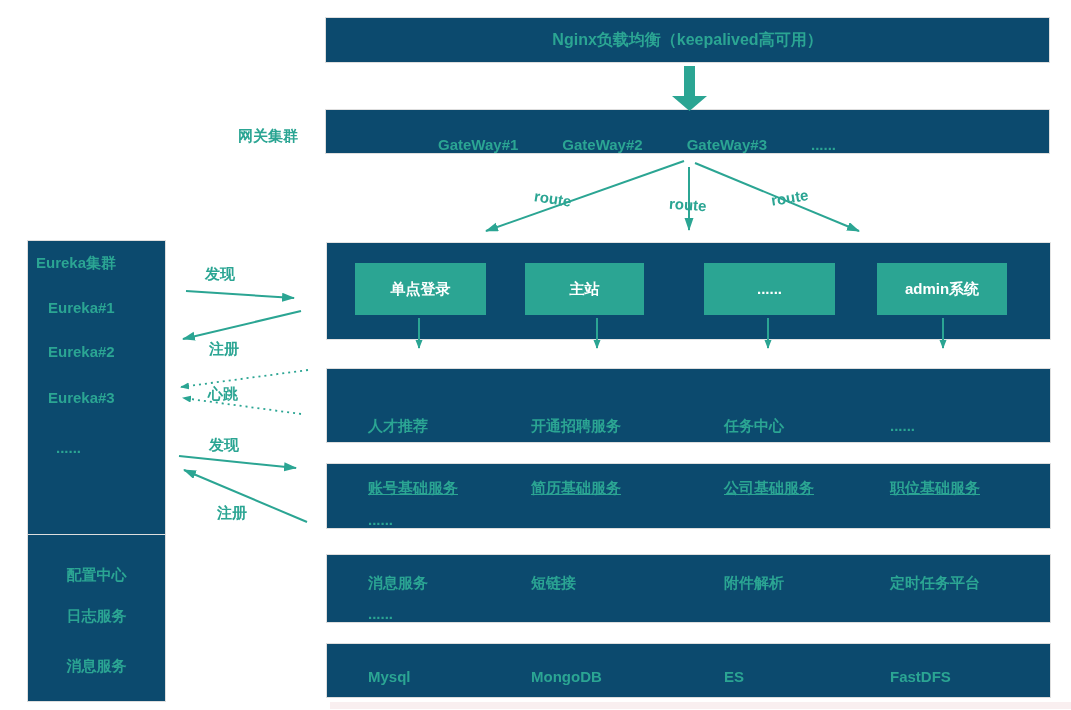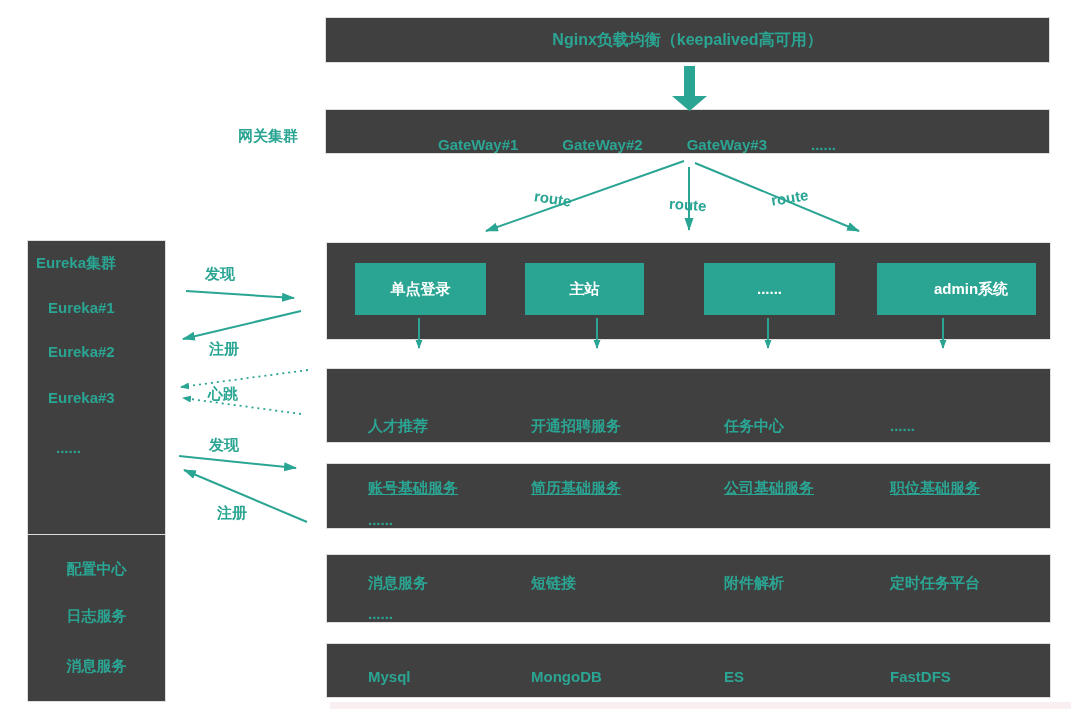--- a/index.html
+++ b/index.html
@@ -1,18 +1,18 @@
 <!DOCTYPE html>
 <html><head>
 <meta charset="utf-8">
 <style>
   html,body{margin:0;padding:0;background:#ffffff;}
   body{font-family:"Liberation Sans","DejaVu Sans",sans-serif;}
   #canvas{position:relative;width:1071px;height:710px;background:#ffffff;overflow:hidden;}
-  .box{position:absolute;background:#404040;border:1px solid #dedede;box-sizing:border-box;}
+  .box{position:absolute;background:#0c4a6e;border:1px solid #dedede;box-sizing:border-box;}
   .lbl{position:absolute;color:#2BA593;font-weight:bold;font-size:15px;line-height:18px;white-space:nowrap;}
   
   #top-box{left:325px;top:17px;width:725px;height:46px;text-align:center;line-height:44px;font-size:16px;font-weight:bold;color:#2BA593;}
   #gw-box{left:325px;top:109px;width:725px;height:45px;display:flex;align-items:flex-end;gap:44px;padding-left:112px;font-size:15px;font-weight:bold;color:#2BA593;}
   
   #main-box{left:326px;top:242px;width:725px;height:98px;border-color:#e3e3e3;}
   .app-btn{position:absolute;top:20px;height:52px;background:#2BA593;color:#ffffff;font-size:15px;font-weight:bold;text-align:center;line-height:52px;}
   
   .svc-box{left:326px;width:725px;border-color:#dedede;}
   .svc-line{position:absolute;left:41px;right:10px;display:grid;grid-template-columns:163px 193px 166px auto;color:#2BA593;font-size:15px;font-weight:bold;line-height:18px;white-space:nowrap;}
@@ -50,30 +50,30 @@
 
   <div id="eureka-box" class="box">
     <span class="lbl t" style="position:absolute;">Eureka集群</span>
     <span class="lbl i1">Eureka#1</span>
     <span class="lbl i2">Eureka#2</span>
     <span class="lbl i3">Eureka#3</span>
     <span class="lbl i4">......</span>
   </div>
 
   <div id="infra-box" class="box">
-    <div class="lbl row" style="top:25px;">配置中心</div>
+    <div class="lbl row" style="top:31px;">配置中心</div>
     <div class="lbl row" style="top:72px;">日志服务</div>
     <div class="lbl row" style="top:122px;">消息服务</div>
   </div>
 
   <div id="main-box" class="box">
     <div class="app-btn" style="left:28px;width:131px;">单点登录</div>
     <div class="app-btn" style="left:198px;width:119px;">主站</div>
     <div class="app-btn" style="left:377px;width:131px;">......</div>
-    <div class="app-btn" style="left:550px;width:130px;padding-left:29px;">admin系统</div>
+    <div class="app-btn" style="left:550px;width:130px;">admin系统</div>
   </div>
 
   <div class="box svc-box" style="top:368px;height:75px;">
     <div class="svc-line" style="top:48px;">
       <span>人才推荐</span>
       <span>开通招聘服务</span>
       <span>任务中心</span>
       <span>......</span>
     </div>
   </div>

